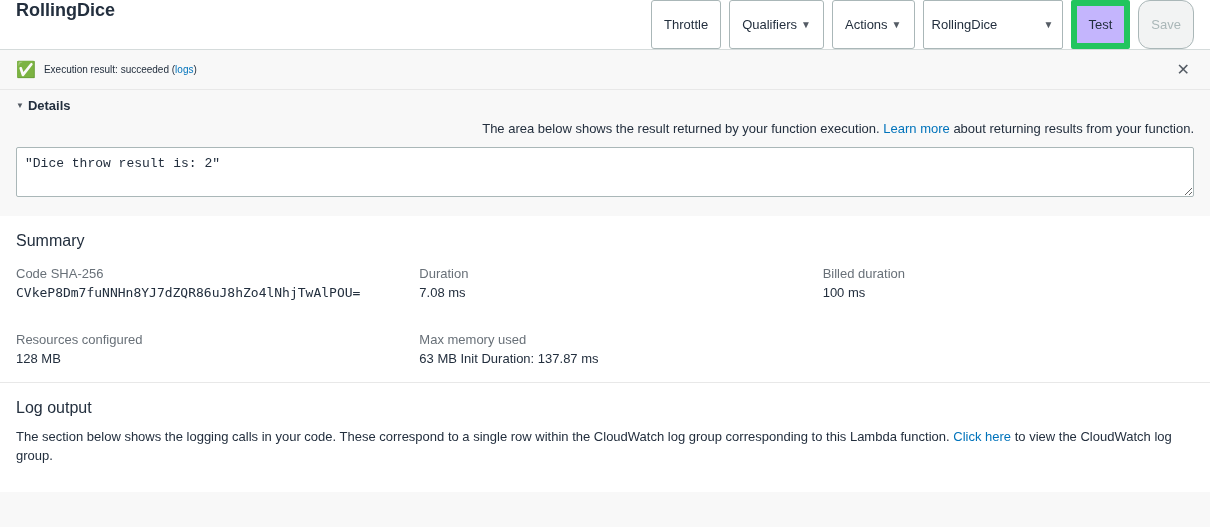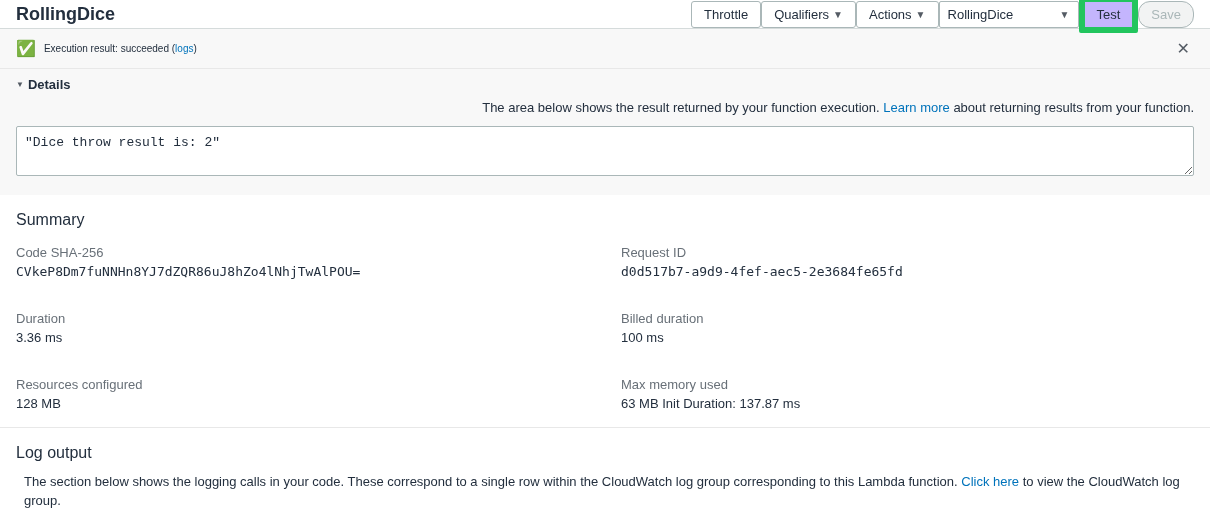--- a/index.html
+++ b/index.html
@@ -1,25 +1,25 @@
 <!DOCTYPE html>
 <html><head>
   <meta charset="utf-8">
   <style>
     * { box-sizing: border-box; margin: 0; padding: 0; }
     body { font-family: 'Amazon Ember', Arial, sans-serif; font-size: 13px; background: #f8f8f8; color: #232f3e; }
 
     
     .header {
       display: flex;
-      align-items: center;
       padding: 0 16px;
-      height: 29px;
+      height: 50px;
       background: #fff;
       border-bottom: 1px solid #d5dbdb;
+      gap: 8px;
     }
     .header-title {
       font-size: 18px;
       font-weight: 700;
       color: #232f3e;
       flex: 1;
     }
     .header-btn {
       padding: 5px 12px;
       border: 1px solid #aab7b8;
@@ -129,21 +129,21 @@
       padding: 16px 16px 0;
       background: #fff;
     }
     .summary-title {
       font-size: 16px;
       font-weight: 400;
       margin-bottom: 16px;
     }
     .summary-grid {
       display: grid;
-      grid-template-columns: 1fr 1fr;
+      grid-template-columns: 1fr 1fr 1fr;
       gap: 16px 32px;
       margin-bottom: 0;
     }
     .summary-item { margin-bottom: 16px; }
     .summary-label {
       font-size: 13px;
       color: #687078;
       margin-bottom: 4px;
     }
     .summary-value {
@@ -164,21 +164,20 @@
     .log-title {
       font-size: 16px;
       font-weight: 400;
       margin-bottom: 10px;
     }
     .log-description {
       font-size: 13px;
       color: #232f3e;
       margin-bottom: 10px;
       line-height: 1.5;
-      margin-left: 8px;
     }
     .log-description a { color: #0073bb; text-decoration: none; cursor: pointer; }
 
     .divider {
       border: none;
       border-top: 1px solid #e8e8e8;
       margin: 0;
     }
   </style>
 </head>
@@ -230,26 +229,22 @@
 </div>
 
 <div class="summary-section">
   <div class="summary-title">Summary</div>
   <div class="summary-grid">
     <div class="summary-item">
       <div class="summary-label">Code SHA-256</div>
       <div class="summary-value-mono">CVkeP8Dm7fuNNHn8YJ7dZQR86uJ8hZo4lNhjTwAlPOU=</div>
     </div>
     <div class="summary-item">
-      <div class="summary-label">Request ID</div>
-      <div class="summary-value-mono">d0d517b7-a9d9-4fef-aec5-2e3684fe65fd</div>
-    </div>
-    <div class="summary-item">
       <div class="summary-label">Duration</div>
-      <div class="summary-value">3.36 ms</div>
+      <div class="summary-value">7.08 ms</div>
     </div>
     <div class="summary-item">
       <div class="summary-label">Billed duration</div>
       <div class="summary-value">100 ms</div>
     </div>
     <div class="summary-item">
       <div class="summary-label">Resources configured</div>
       <div class="summary-value">128 MB</div>
     </div>
     <div class="summary-item">

